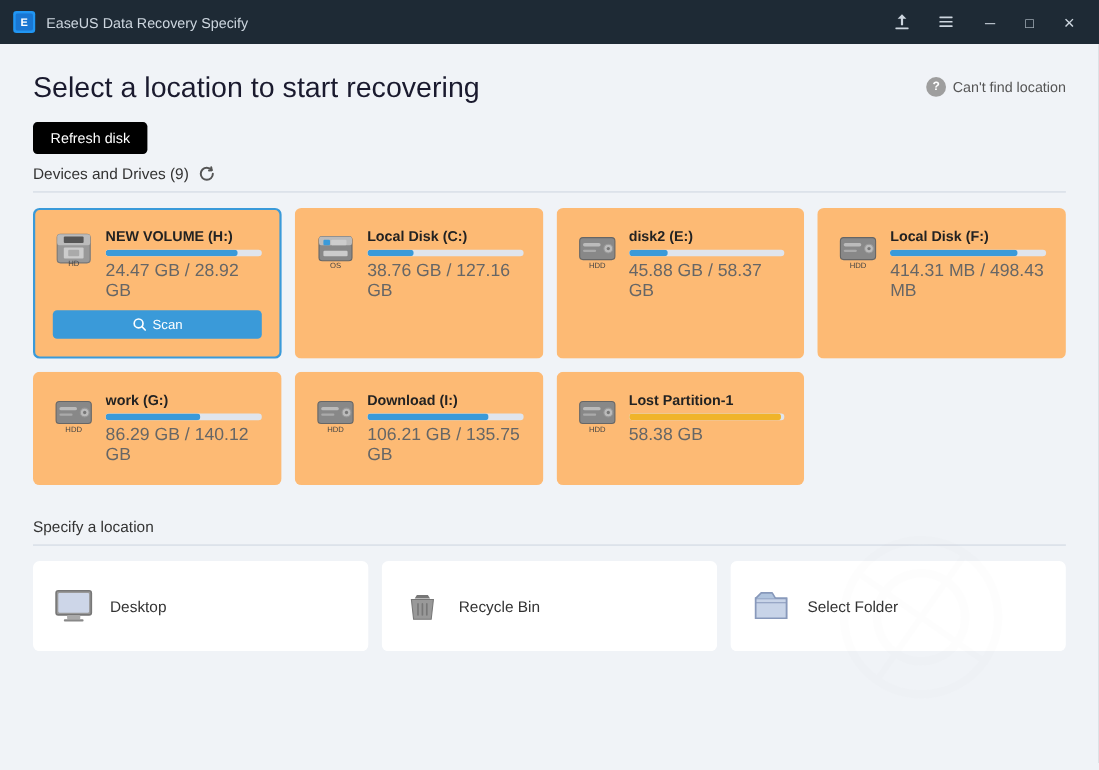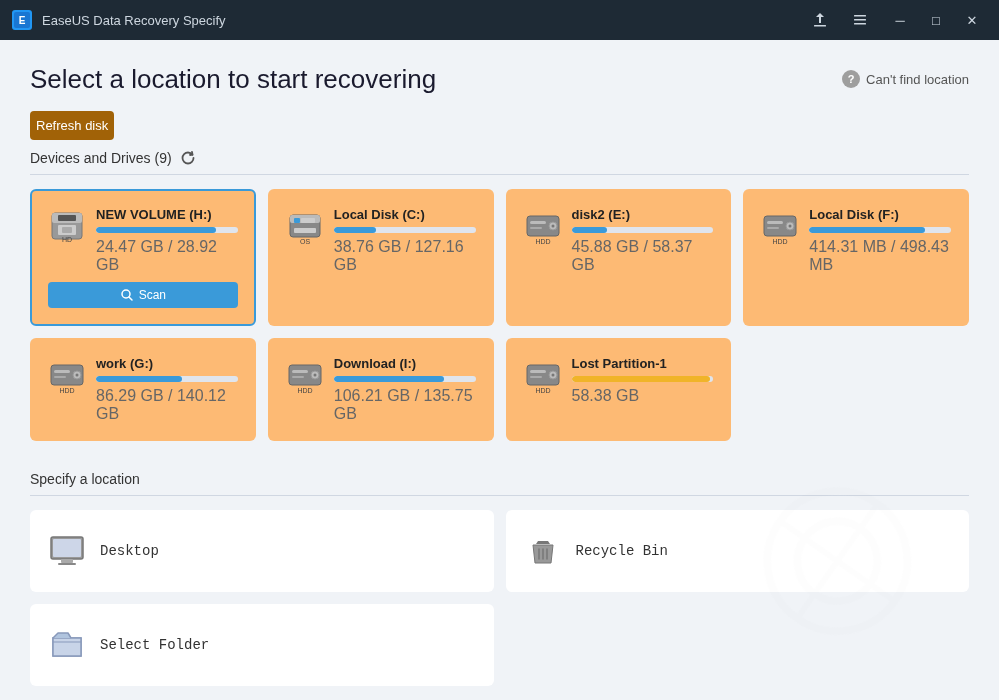--- a/index.html
+++ b/index.html
@@ -128,24 +128,24 @@
     .scroll-area::-webkit-scrollbar-track {
       background: #dde3eb;
     }
     .scroll-area::-webkit-scrollbar-thumb {
       background: #b0b8c4;
       border-radius: 4px;
     }
 
     
     .refresh-btn {
-      background: #a16207;
+      background: #000000;
       color: white;
       border: none;
-      padding: 7px 6px;
+      padding: 7px 16px;
       border-radius: 4px;
       font-size: 13px;
       cursor: pointer;
       margin-bottom: 10px;
       display: inline-block;
     }
 
     
     .section-header {
       display: flex;
@@ -250,23 +250,22 @@
     .specify-header {
       font-size: 14px;
       color: #333;
       font-weight: 500;
       margin-bottom: 14px;
       padding-bottom: 8px;
       border-bottom: 1px solid #d0d7e2;
     }
     .location-grid {
       display: grid;
-      grid-template-columns: repeat(2, 1fr);
+      grid-template-columns: repeat(3, 1fr);
       gap: 12px;
-      font-family: Liberation Mono, monospace;
     }
     .location-card {
       background: white;
       border-radius: 6px;
       padding: 20px 16px;
       cursor: pointer;
       border: 2px solid transparent;
       display: flex;
       align-items: center;
       gap: 14px;

